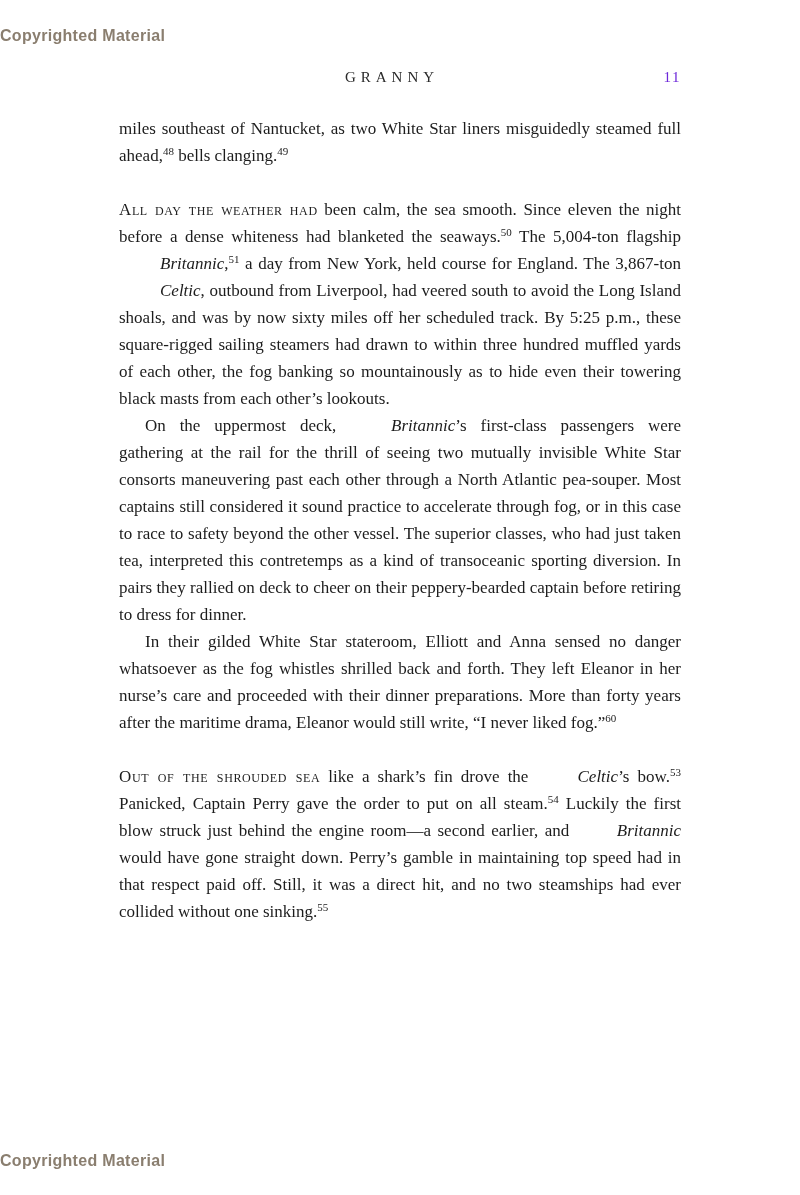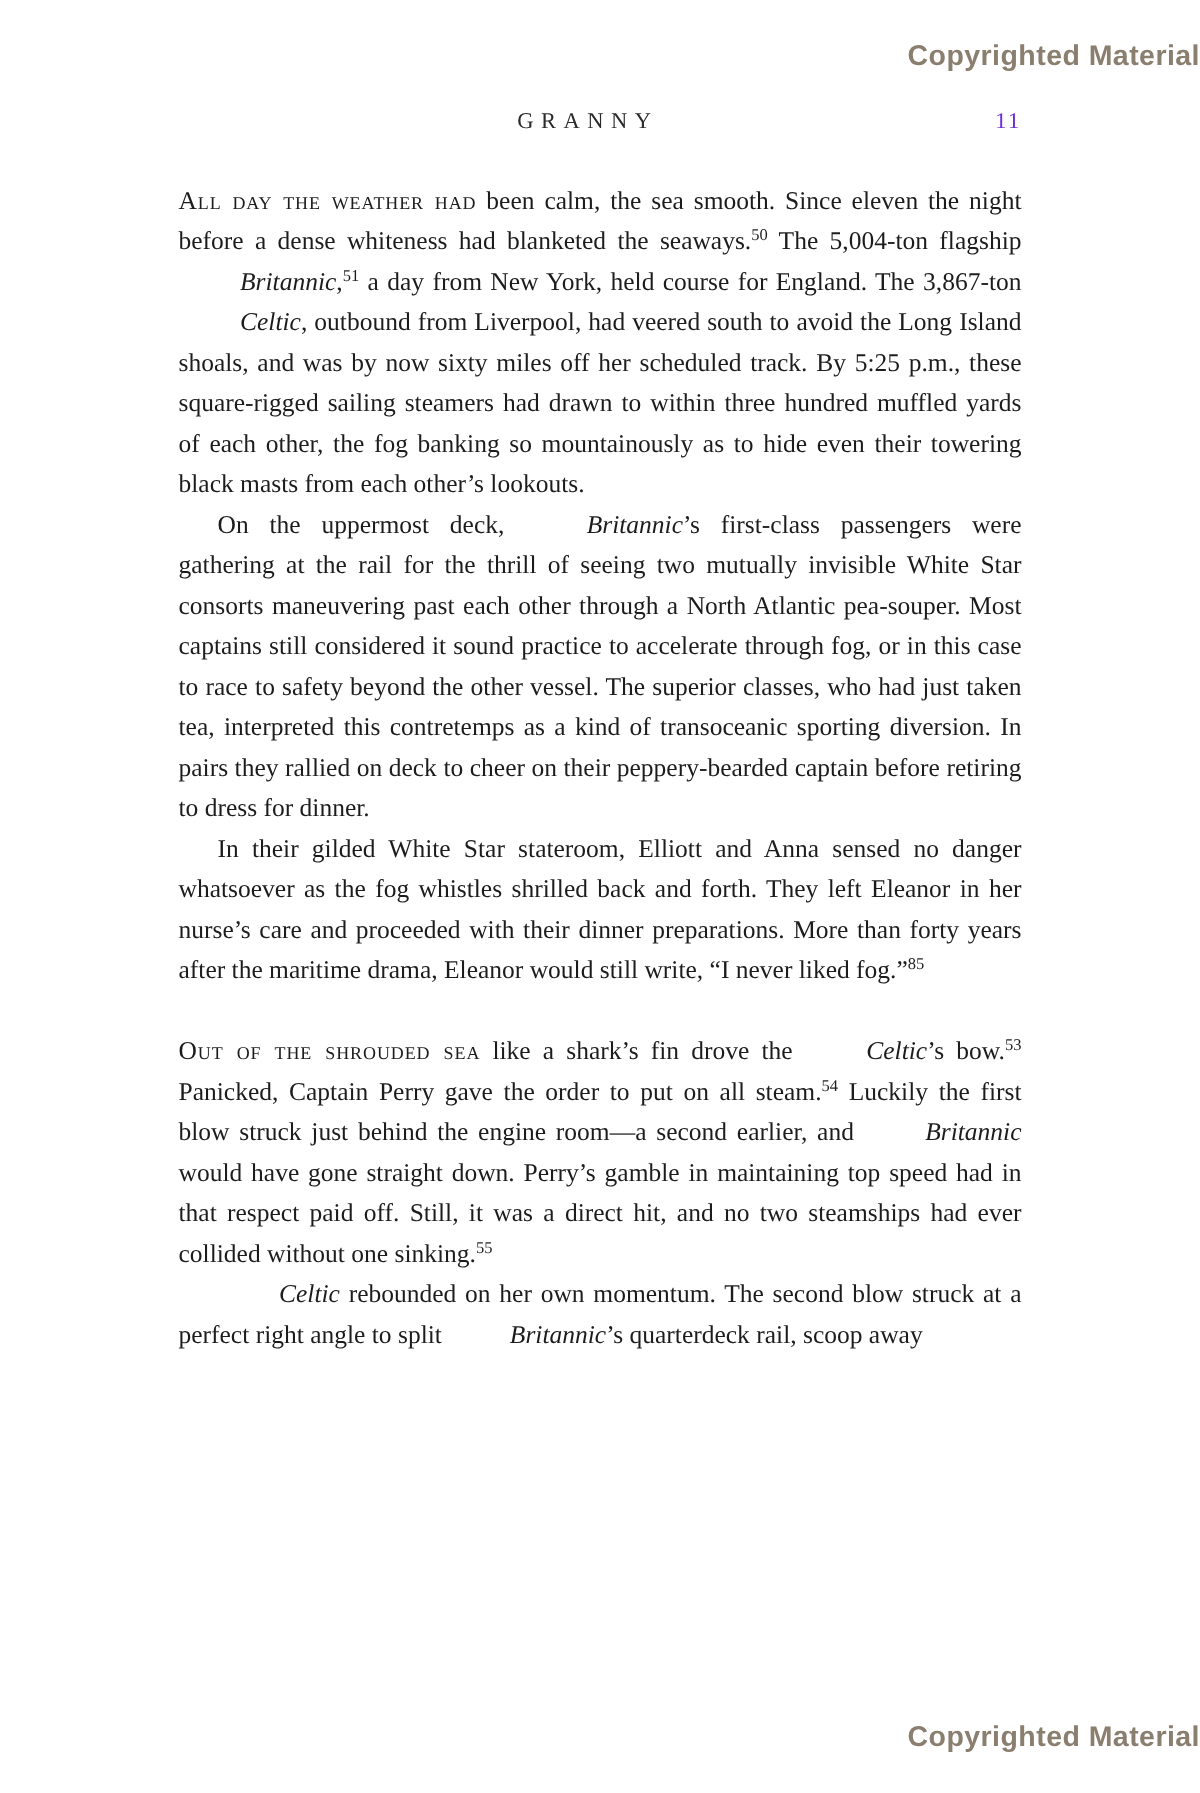--- a/index.html
+++ b/index.html
@@ -8,23 +8,23 @@
     position: relative;
     width: 800px;
     height: 1195px;
     margin: 0 auto;
     background: #ffffff;
     font-family: "Liberation Serif", serif;
     color: var(--text-color, #1c1c1c);
     overflow: hidden;
   }
   .notice {
-    text-align: right;
+    text-align: left;
     font-family: "Liberation Sans", sans-serif;
-    font-size: 19px;
+    font-size: 16px;
     font-weight: bold;
     letter-spacing: 0.3px;
     color: var(--notice-color, #8a7e6f);
   }
   .notice.top { padding-top: 27px; }
   .notice.bottom { position: absolute; left: 0; right: 0; bottom: 25px; }
   .header {
     position: relative;
     width: 562px;
     margin: 24px auto 0;
@@ -72,22 +72,22 @@
 <div class="page">
 
   <div class="notice top">Copyrighted Material</div>
 
   <div class="header">
     <span class="running-title">GRANNY</span>
     <span class="page-number">11</span>
   </div>
 
   <div class="body-text" id="body-text">
+      <p class="para"><span>miles southeast of Nantucket, as two White Star liners misguidedly steamed full ahead,</span><span class="run-sup">48</span><span> bells clanging.</span><span class="run-sup">49</span></p>
       <p class="para section-start"><span class="run-sc">All day the weather had</span><span> been calm, the sea smooth. Since eleven the night before a dense whiteness had blanketed the seaways.</span><span class="run-sup">50</span><span> The 5,004-ton flagship </span><span class="run-italic">Britannic</span><span>,</span><span class="run-sup">51</span><span> a day from New York, held course for England. The 3,867-ton </span><span class="run-italic">Celtic</span><span>, outbound from Liverpool, had veered south to avoid the Long Island shoals, and was by now sixty miles off her scheduled track. By 5:25 p.m., these square-rigged sailing steamers had drawn to within three hundred muffled yards of each other, the fog banking so mountainously as to hide even their towering black masts from each other’s lookouts.</span></p>
       <p class="para indent"><span>On the uppermost deck, </span><span class="run-italic">Britannic</span><span>’s first-class passengers were gathering at the rail for the thrill of seeing two mutually invisible White Star consorts maneuvering past each other through a North Atlantic pea-souper. Most captains still considered it sound practice to accelerate through fog, or in this case to race to safety beyond the other vessel. The superior classes, who had just taken tea, interpreted this contretemps as a kind of transoceanic sporting diversion. In pairs they rallied on deck to cheer on their peppery-bearded captain before retiring to dress for dinner.</span></p>
-      <p class="para indent"><span>In their gilded White Star stateroom, Elliott and Anna sensed no danger whatsoever as the fog whistles shrilled back and forth. They left Eleanor in her nurse’s care and proceeded with their dinner preparations. More than forty years after the maritime drama, Eleanor would still write, “I never liked fog.”</span><span class="run-sup">85</span></p>
+      <p class="para indent"><span>In their gilded White Star stateroom, Elliott and Anna sensed no danger whatsoever as the fog whistles shrilled back and forth. They left Eleanor in her nurse’s care and proceeded with their dinner preparations. More than forty years after the maritime drama, Eleanor would still write, “I never liked fog.”</span><span class="run-sup">60</span></p>
       <p class="para section-start"><span class="run-sc">Out of the shrouded sea</span><span> like a shark’s fin drove the </span><span class="run-italic">Celtic</span><span>’s bow.</span><span class="run-sup">53</span><span> Panicked, Captain Perry gave the order to put on all steam.</span><span class="run-sup">54</span><span> Luckily the first blow struck just behind the engine room—a second earlier, and </span><span class="run-italic">Britannic</span><span> would have gone straight down. Perry’s gamble in maintaining top speed had in that respect paid off. Still, it was a direct hit, and no two steamships had ever collided without one sinking.</span><span class="run-sup">55</span></p>
-      <p class="para indent"><span class="run-italic">Celtic</span><span> rebounded on her own momentum. The second blow struck at a perfect right angle to split </span><span class="run-italic">Britannic</span><span>’s quarterdeck rail, scoop away</span></p>
     </div>
 
   <div class="notice bottom">Copyrighted Material</div>
 
 </div>
 
 </body></html>

